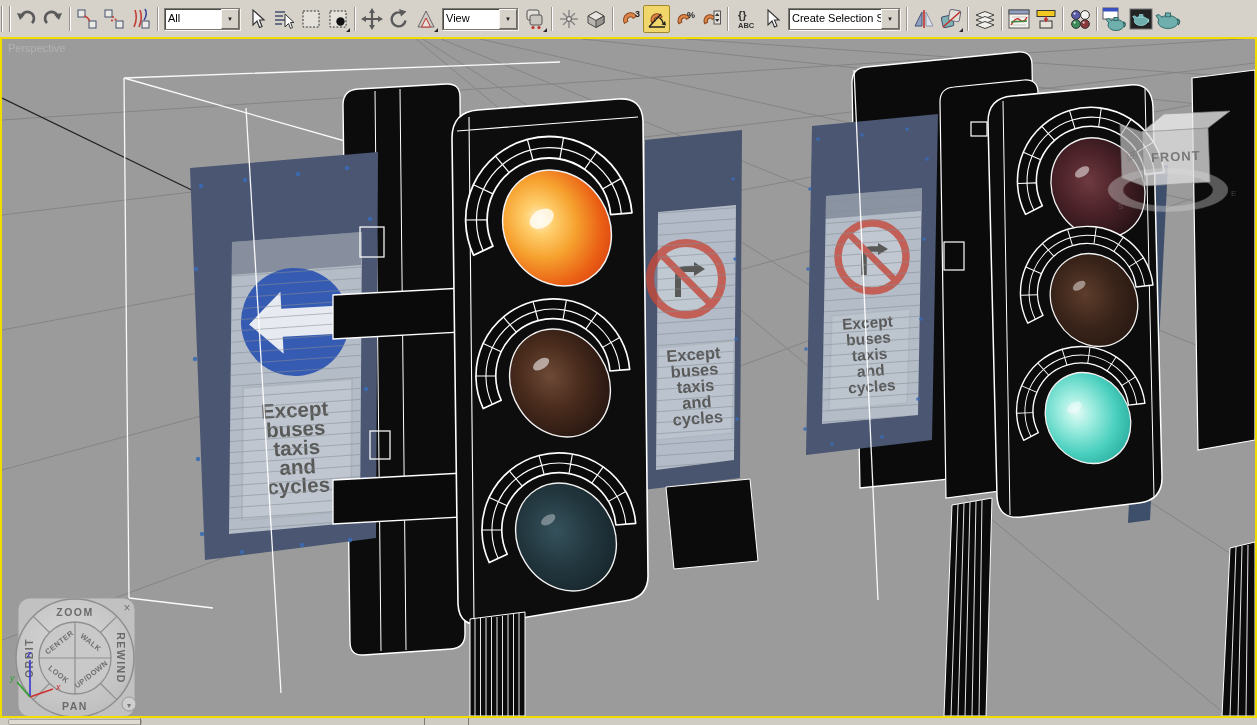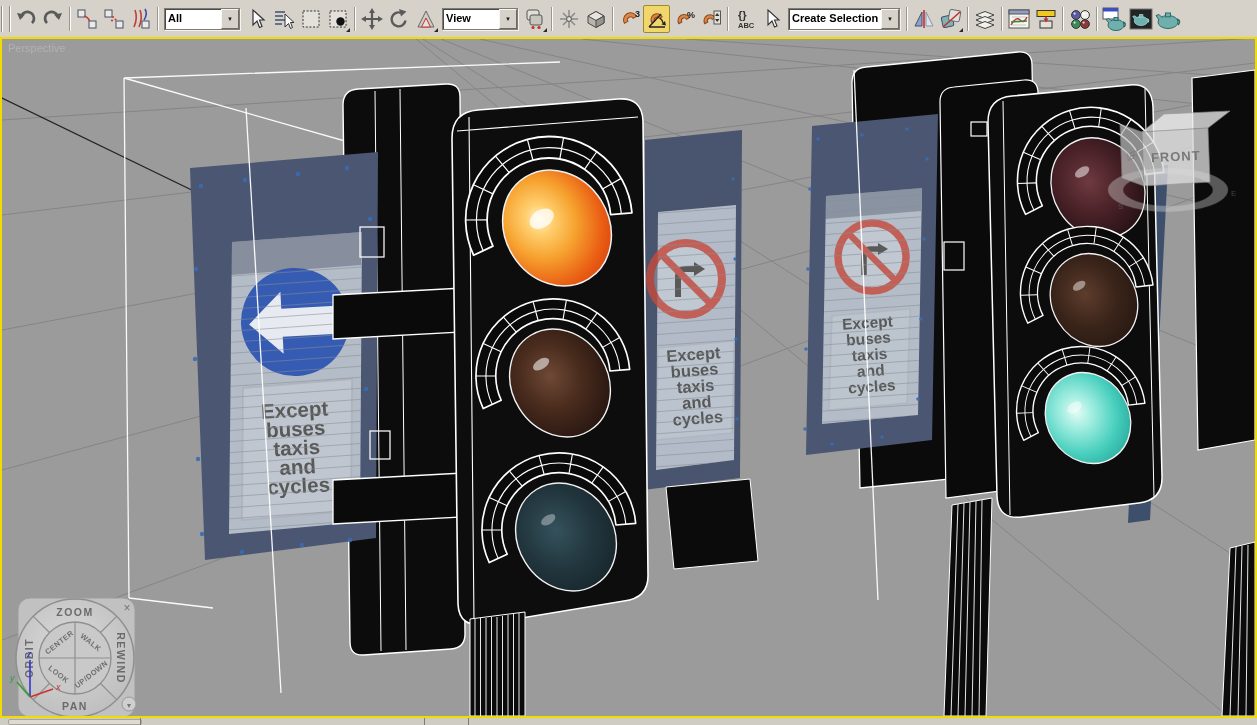--- a/index.html
+++ b/index.html
@@ -14,21 +14,21 @@
   .tbtn{width:27px;height:28px;flex:none;display:flex;align-items:center;justify-content:center;position:relative;}
   .tbtn svg{display:block;}
   .tbtn.pressed{background:#f1d76b;border:1px solid #9e8a2a;height:26px;width:25px;border-radius:2px;}
   .fly::after{content:"";position:absolute;right:1px;bottom:1px;
               border-left:4px solid transparent;border-bottom:4px solid #2a2a2a;}
   .tbsep{width:7px;height:26px;flex:none;position:relative;}
   .tbsep::before{content:"";position:absolute;left:3px;top:1px;width:1px;height:24px;background:#9b978f;box-shadow:1px 0 0 #fcfcfc;}
   .tbdd{height:20px;flex:none;background:#fff;border:1px solid #7e7a74;
         box-shadow:inset 1px 1px 0 #4c4a46, 1px 1px 0 #f6f4f0;
         display:flex;align-items:stretch;margin:0 3px;}
-  .ddtext{flex:1;font-size:11px;line-height:18px;padding:0 3px;color:#000;white-space:nowrap;overflow:hidden;font-weight:bold;}
+  .ddtext{flex:1;font-size:11px;line-height:18px;padding:0 3px;color:#000;white-space:nowrap;overflow:hidden;}
   .ddbtn{width:16px;background:#d6d2ca;border:1px solid;border-color:#f8f6f2 #6f6b64 #6f6b64 #f8f6f2;
          display:flex;align-items:center;justify-content:center;font-size:6px;color:#1a1a1a;}
   
   .viewport{position:absolute;top:37px;left:0;width:1257px;height:681px;box-sizing:border-box;
             border:2px solid #f2dc00;background:#9b9b9b;}
   .scene{display:block;}
   
   .bstrip{position:absolute;top:718px;left:0;width:1257px;height:7px;background:#cfccc4;}
   .bslider{position:absolute;left:8px;top:1px;width:132px;height:4px;background:#dedad2;border:1px solid #a8a49c;border-radius:2px;}
   .btick{position:absolute;top:0;width:1px;height:7px;background:#7d7a74;}

